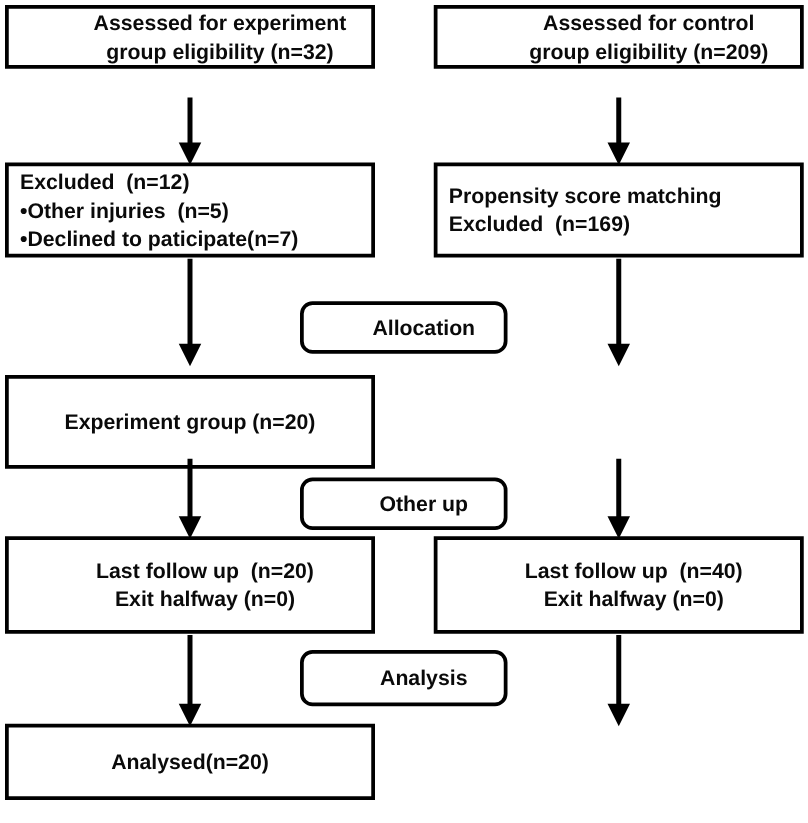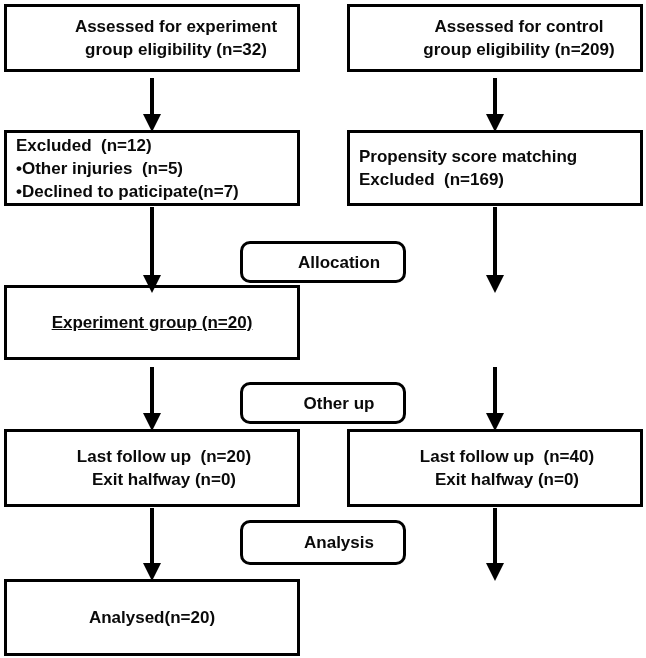--- a/index.html
+++ b/index.html
@@ -46,25 +46,25 @@
     left: 0;
     top: 0;
     width: 646px;
     height: 658px;
     pointer-events: none;
     z-index: 1;
   }
   
   .col-left  { left: 4px;   width: 296px; }
   .col-right { left: 347px; width: 296px; }
-  .row-1 { top: 4px;   height: 68px; padding-left: 48px; }
+  .row-1 { top: 4px;   height: 51px; padding-left: 48px; }
   .row-2 { top: 130px; height: 76px; }
-  .row-3 { top: 285px; height: 75px; text-decoration: underline; }
+  .row-3 { top: 300px; height: 75px; }
   .row-4 { top: 429px; height: 78px; padding-left: 24px; }
-  .row-5 { top: 579px; height: 77px; }
+  .row-5 { top: 579px; height: 61px; }
   .stage-col { left: 240px; width: 166px; padding-left: 32px; }
   .stage-allocation { top: 241px; height: 42px; }
   .stage-followup   { top: 382px; height: 42px; }
   .stage-analysis   { top: 520px; height: 45px; }
 </style>
 </head>
 <body>
 
 <div class="canvas">
 

